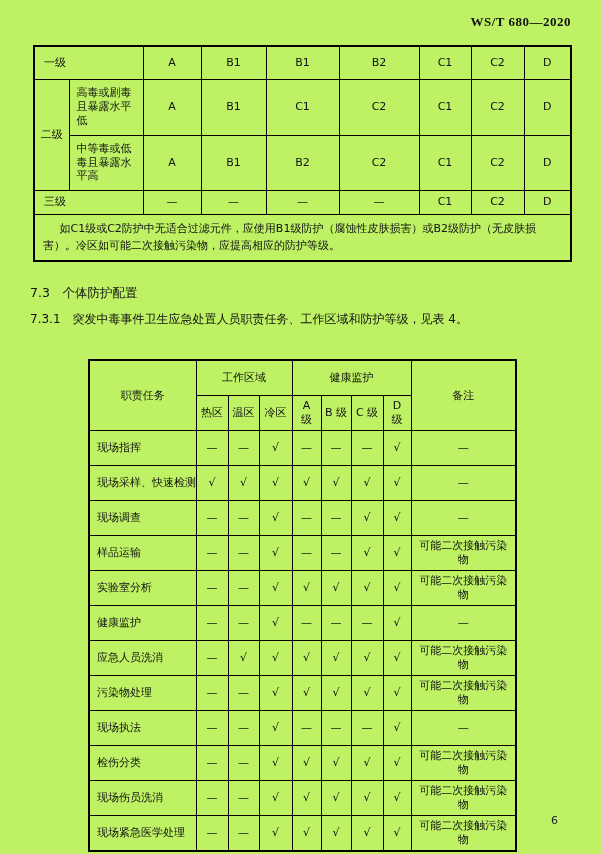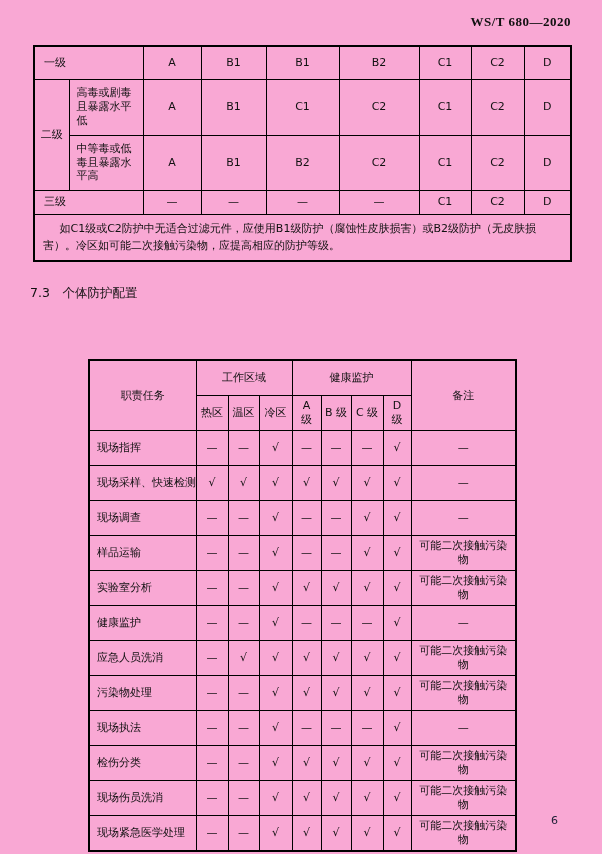--- a/index.html
+++ b/index.html
@@ -6,21 +6,21 @@
     margin: 0;
     padding: 0;
     background: #ffffff;
     font-family: "DejaVu Sans", "Liberation Sans", sans-serif;
     color: #111111;
   }
   .page {
     position: relative;
     width: 602px;
     height: 854px;
-    background: #f9a8d4;
+    background: #bef264;
     overflow: hidden;
   }
   .std-header {
     position: absolute;
     top: 14px;
     right: 31px;
     font-family: "Liberation Serif", "DejaVu Serif", serif;
     font-weight: bold;
     font-size: 13px;
     letter-spacing: 0.5px;
@@ -171,20 +171,21 @@
         <td>C2</td>
         <td>D</td>
       </tr>
       <tr>
         <td colspan="9" class="note-cell">如C1级或C2防护中无适合过滤元件，应使用B1级防护（腐蚀性皮肤损害）或B2级防护（无皮肤损害）。冷区如可能二次接触污染物，应提高相应的防护等级。</td>
       </tr>
     </tbody>
   </table>
 
   <div class="section-heading">7.3　个体防护配置</div>
+  <div class="section-paragraph">7.3.1　突发中毒事件卫生应急处置人员职责任务、工作区域和防护等级，见表 4。</div>
 
   <table class="role-table">
     <colgroup>
       <col style="width:107px">
         <col style="width:32px">
         <col style="width:31px">
         <col style="width:33px">
       <col style="width:29px">
         <col style="width:30px">
         <col style="width:32px">

